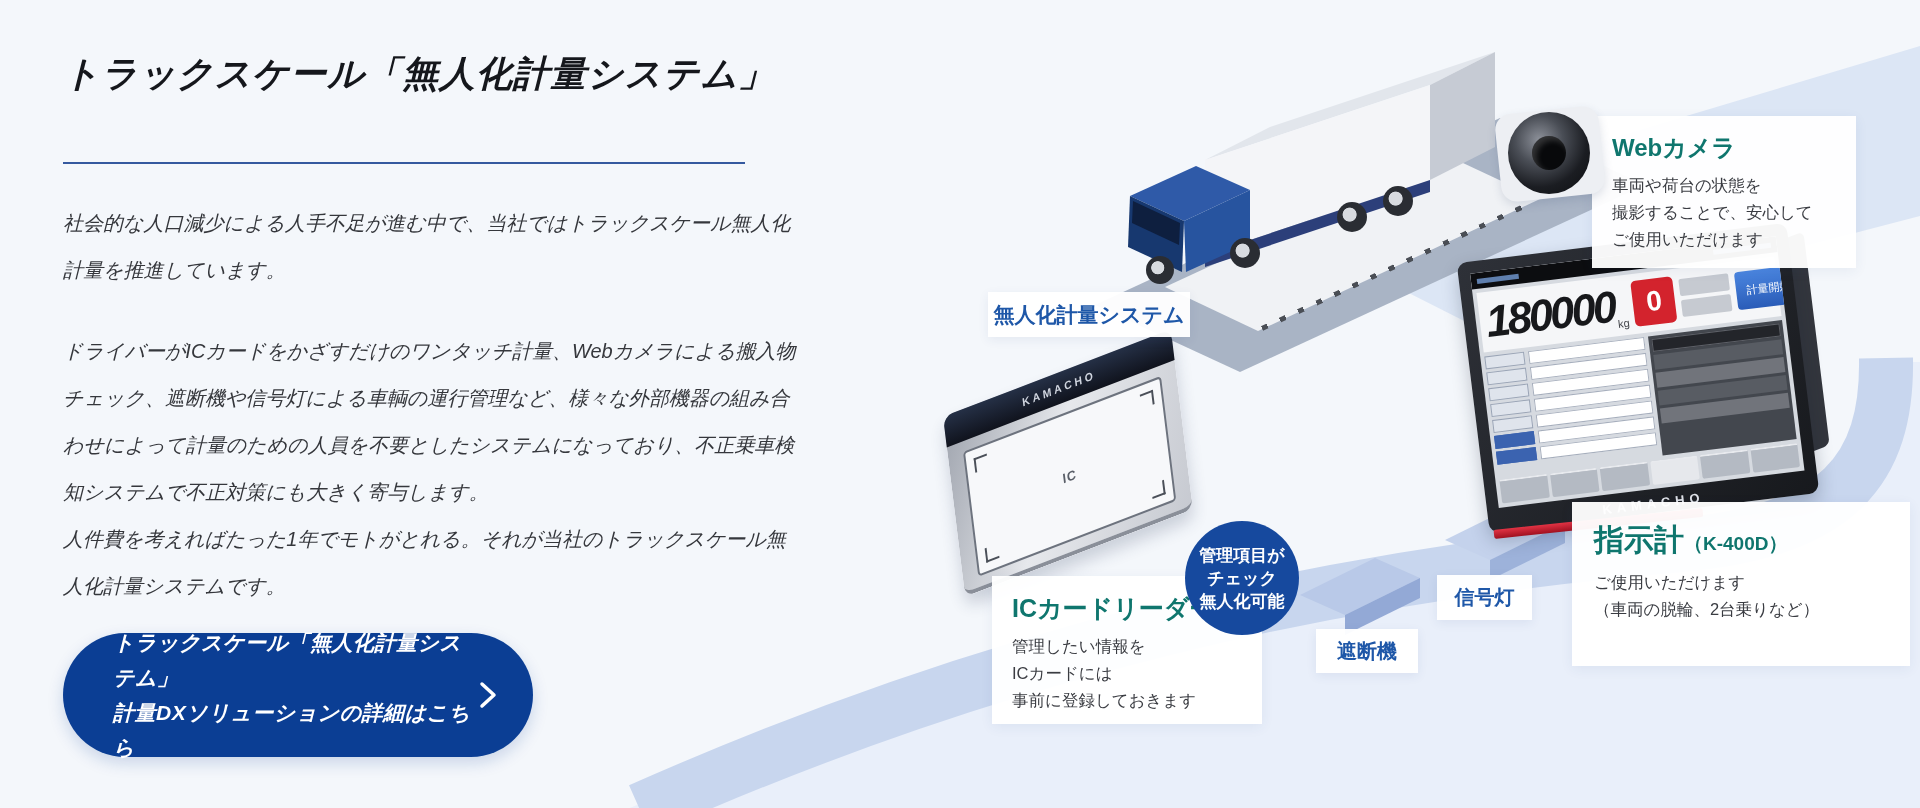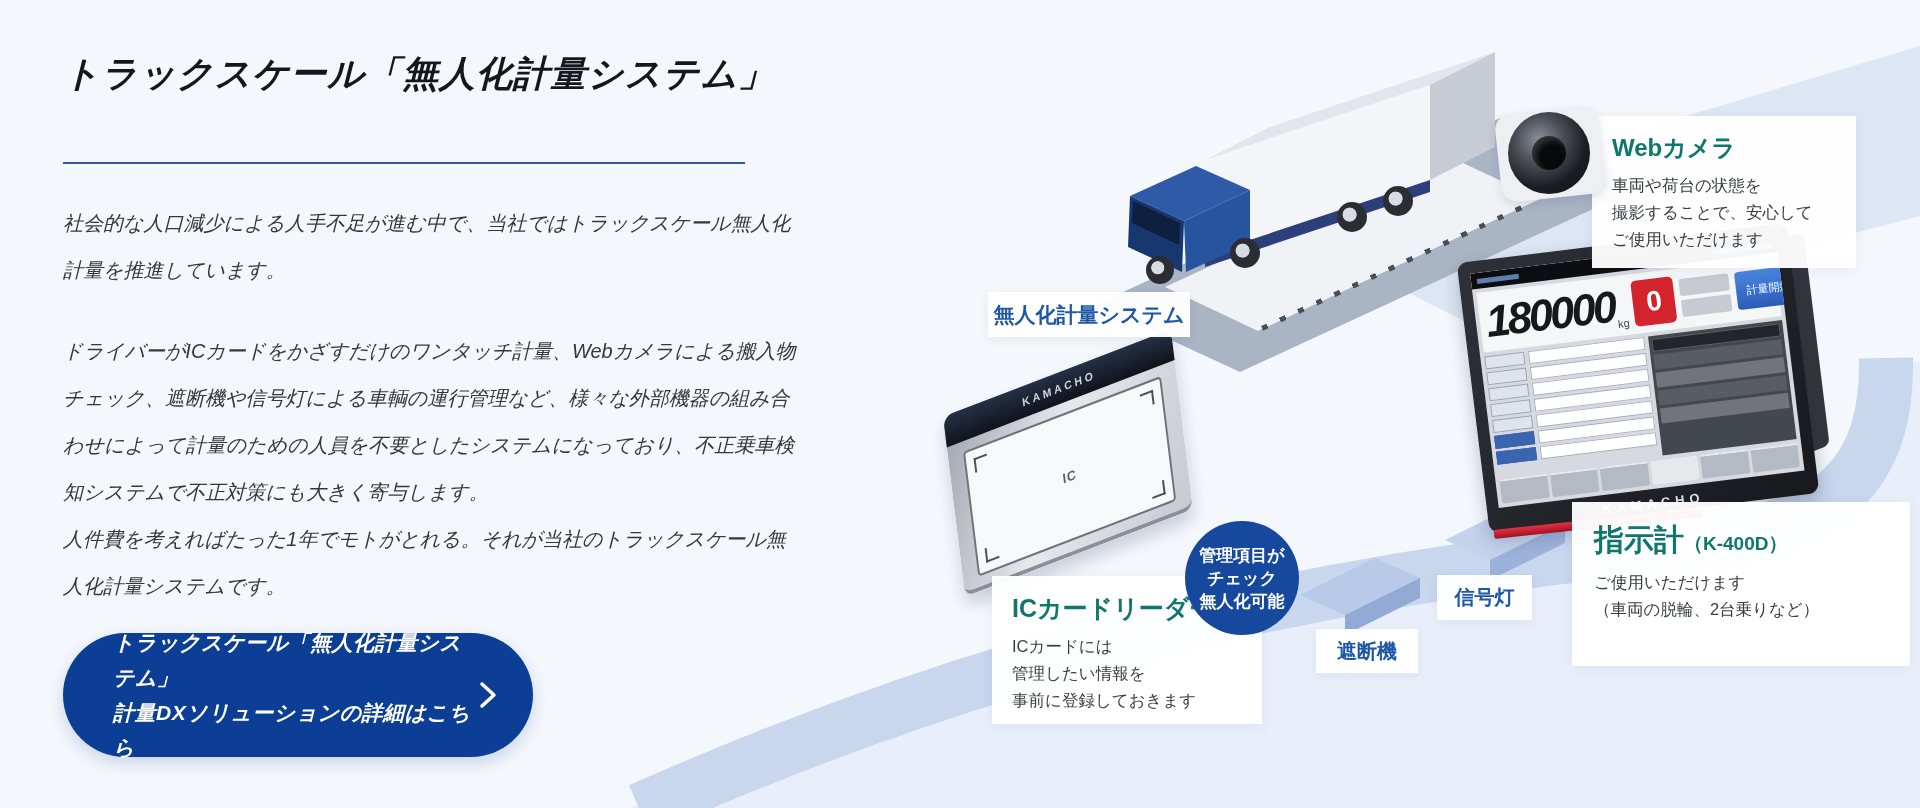--- a/index.html
+++ b/index.html
@@ -297,22 +297,22 @@
     <div class="card-title"><span>指示計</span><span class="ind-model">（K-400D）</span></div>
     <div class="card-body">
       <div>ご使用いただけます</div>
       <div>（車両の脱輪、2台乗りなど）</div>
     </div>
   </div>
 
   <div class="abs card card-icreader">
     <div class="card-title">ICカードリーダー</div>
     <div class="card-body">
+      <div>管理したい情報を</div>
       <div>ICカードには</div>
-      <div>管理したい情報を</div>
       <div>事前に登録しておきます</div>
     </div>
   </div>
 
   <div class="abs badge badge-manage">
     <span>管理項目が</span>
     <span>チェック</span>
     <span>無人化可能</span>
   </div>
 

